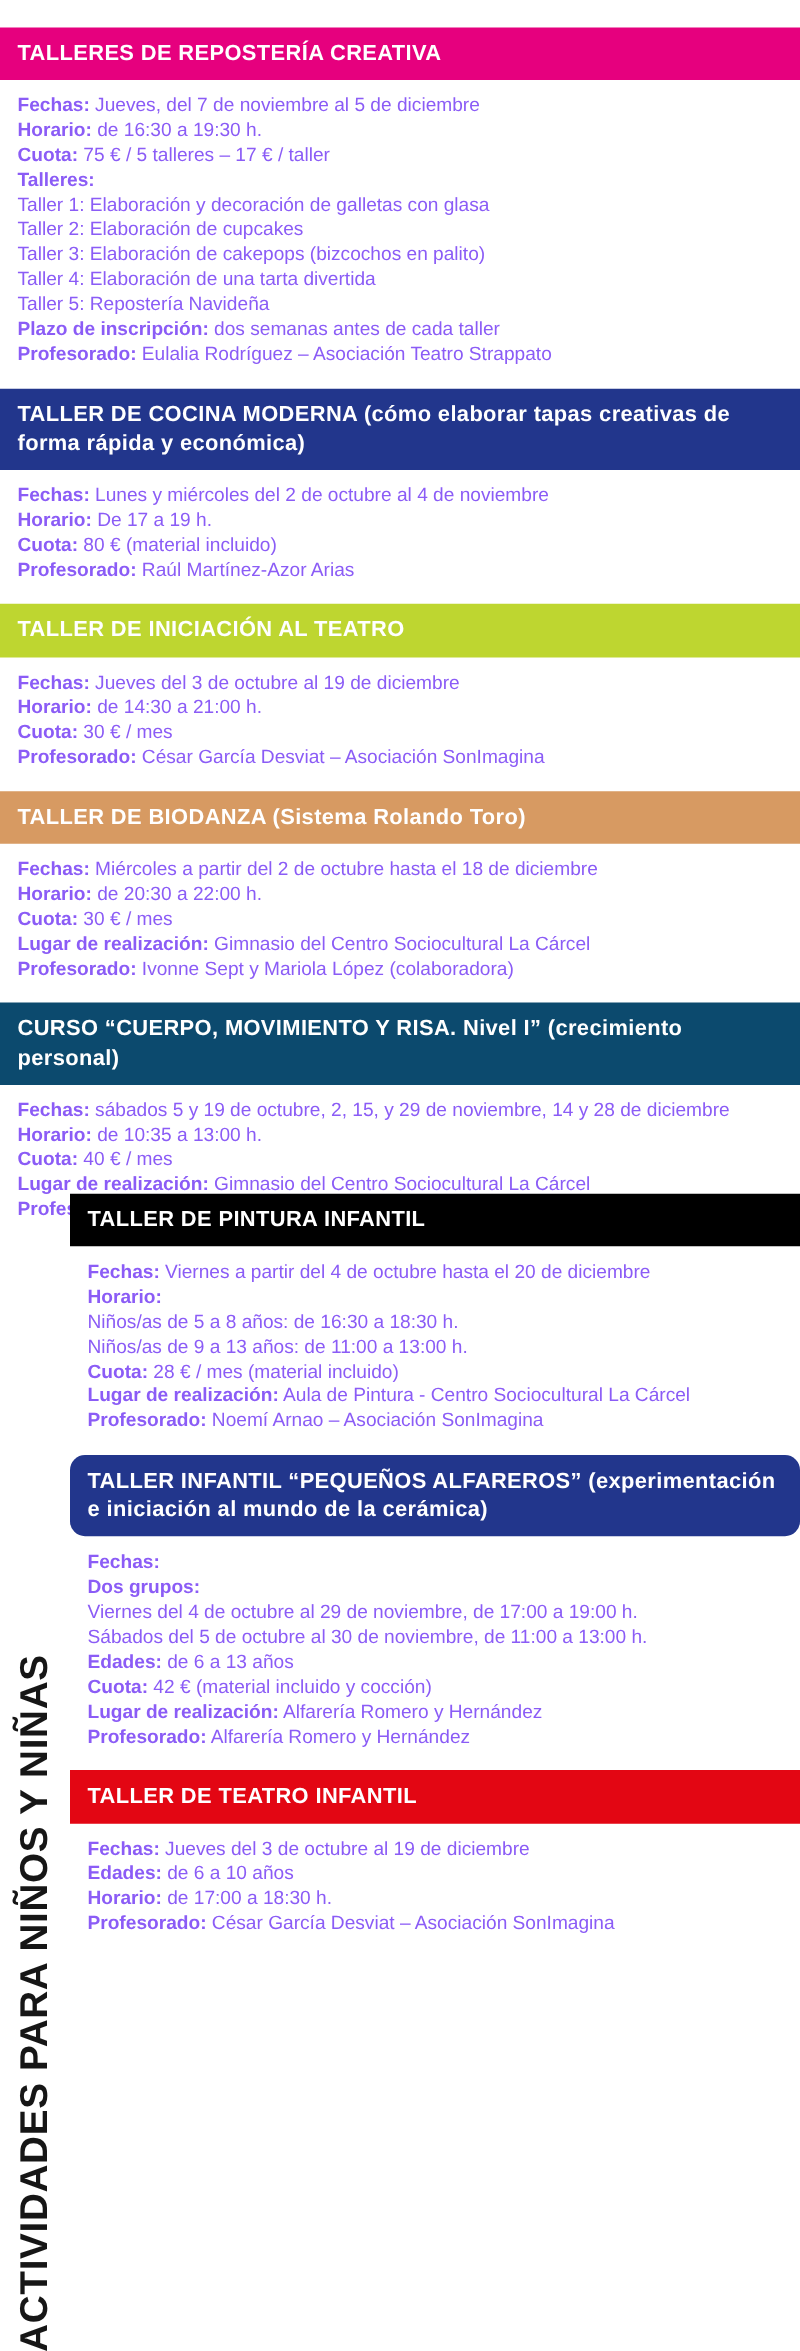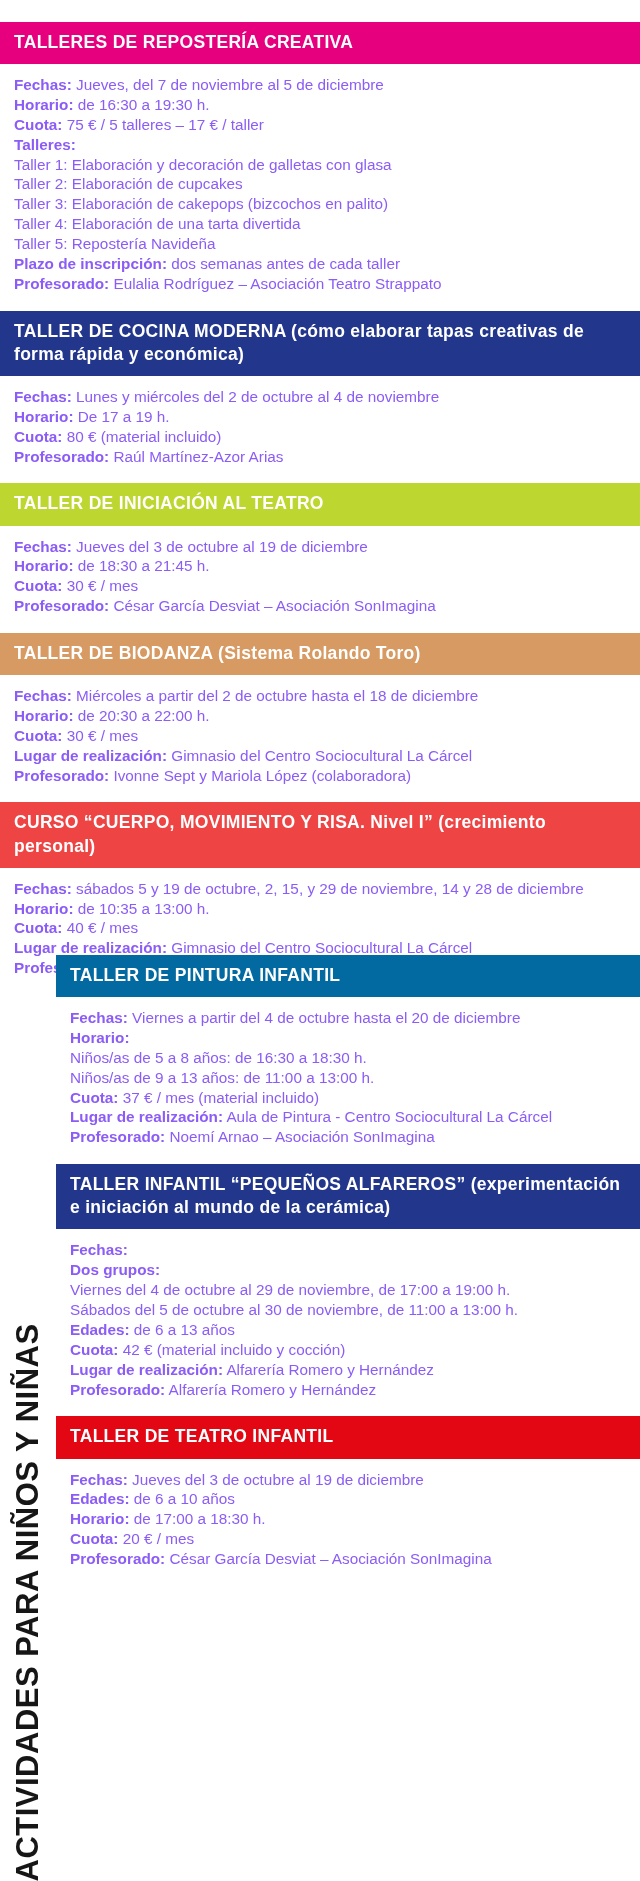--- a/index.html
+++ b/index.html
@@ -126,86 +126,85 @@
           <div class="ln"><span class="lbl">Horario:</span><span> De 17 a 19 h.</span></div>
           <div class="ln"><span class="lbl">Cuota:</span><span> 80 € (material incluido)</span></div>
           <div class="ln"><span class="lbl">Profesorado:</span><span> Raúl Martínez-Azor Arias</span></div>
         </div>
       </div>
       <div class="spacer-sm"></div>
       <div class="section">
         <div class="bar" style="background: rgb(190, 214, 48);">TALLER DE INICIACIÓN AL TEATRO</div>
         <div class="body-block">
           <div class="ln"><span class="lbl">Fechas:</span><span> Jueves del 3 de octubre al 19 de diciembre</span></div>
-          <div class="ln"><span class="lbl">Horario:</span><span> de 18:30 a 21:45 h.</span></div>
+          <div class="ln"><span class="lbl">Horario:</span><span> de 14:30 a 21:00 h.</span></div>
           <div class="ln"><span class="lbl">Cuota:</span><span> 30 € / mes</span></div>
           <div class="ln"><span class="lbl">Profesorado:</span><span> César García Desviat – Asociación SonImagina</span></div>
         </div>
       </div>
       <div class="spacer-sm"></div>
       <div class="section">
         <div class="bar" style="background: rgb(215, 154, 98);">TALLER DE BIODANZA (Sistema Rolando Toro)</div>
         <div class="body-block">
           <div class="ln"><span class="lbl">Fechas:</span><span> Miércoles a partir del 2 de octubre hasta el 18 de diciembre</span></div>
           <div class="ln"><span class="lbl">Horario:</span><span> de 20:30 a 22:00 h.</span></div>
           <div class="ln"><span class="lbl">Cuota:</span><span> 30 € / mes</span></div>
           <div class="ln"><span class="lbl">Lugar de realización:</span><span> Gimnasio del Centro Sociocultural La Cárcel</span></div>
           <div class="ln"><span class="lbl">Profesorado:</span><span> Ivonne Sept y Mariola López (colaboradora)</span></div>
         </div>
       </div>
       <div class="spacer-sm"></div>
       <div class="section">
-        <div class="bar" style="background: #ef4444;">CURSO “CUERPO, MOVIMIENTO Y RISA. Nivel I” (crecimiento personal)</div>
+        <div class="bar" style="background: #0c4a6e;">CURSO “CUERPO, MOVIMIENTO Y RISA. Nivel I” (crecimiento personal)</div>
         <div class="body-block">
           <div class="ln"><span class="lbl">Fechas:</span><span> sábados 5 y 19 de octubre, 2, 15, y 29 de noviembre, 14 y 28 de diciembre</span></div>
           <div class="ln"><span class="lbl">Horario:</span><span> de 10:35 a 13:00 h.</span></div>
           <div class="ln"><span class="lbl">Cuota:</span><span> 40 € / mes</span></div>
           <div class="ln"><span class="lbl">Lugar de realización:</span><span> Gimnasio del Centro Sociocultural La Cárcel</span></div>
           <div class="ln"><span class="lbl">Profesorado:</span><span> Francisco Rafael Baeza  y Ana B. Andreo Núñez (Terapeutas Gestalt)</span></div>
         </div>
       </div>
     </div>
 
   <div class="side-label-wrap">
     <div class="side-label">ACTIVIDADES PARA NIÑOS Y NIÑAS</div>
   </div>
 
   <div class="kids-col">
       <div class="section">
-        <div class="bar" style="background: #0369a1;">TALLER DE PINTURA INFANTIL</div>
+        <div class="bar" style="background: #000000;">TALLER DE PINTURA INFANTIL</div>
         <div class="body-block">
           <div class="ln"><span class="lbl">Fechas:</span><span> Viernes a partir del 4 de octubre hasta el 20 de diciembre</span></div>
           <div class="ln"><span class="lbl">Horario:</span><span></span></div>
           <div class="ln"><span>Niños/as de 5 a 8 años: de 16:30 a 18:30 h.</span></div>
           <div class="ln"><span>Niños/as de 9 a 13 años: de 11:00 a 13:00 h.</span></div>
-          <div class="ln"><span class="lbl">Cuota:</span><span> 37 € / mes (material incluido)</span></div>
+          <div class="ln"><span class="lbl">Cuota:</span><span> 28 € / mes (material incluido)</span></div>
           <div class="ln"><span class="lbl">Lugar de realización:</span><span> Aula de Pintura - Centro Sociocultural La Cárcel</span></div>
           <div class="ln"><span class="lbl">Profesorado:</span><span> Noemí Arnao – Asociación SonImagina</span></div>
         </div>
       </div>
       <div class="spacer-sm"></div>
       <div class="section">
-        <div class="bar" style="background: rgb(34, 54, 140);">TALLER INFANTIL “PEQUEÑOS ALFAREROS” (experimentación e iniciación al mundo de la cerámica)</div>
+        <div class="bar" style="background: rgb(34, 54, 140); border-radius: 12px;">TALLER INFANTIL “PEQUEÑOS ALFAREROS” (experimentación e iniciación al mundo de la cerámica)</div>
         <div class="body-block">
           <div class="ln"><span class="lbl">Fechas:</span><span></span></div>
           <div class="ln"><span class="lbl">Dos grupos:</span><span></span></div>
           <div class="ln"><span>Viernes del 4 de octubre al 29 de noviembre, de 17:00 a 19:00 h.</span></div>
           <div class="ln"><span>Sábados del 5 de octubre al 30 de noviembre, de 11:00 a 13:00 h.</span></div>
           <div class="ln"><span class="lbl">Edades:</span><span> de 6 a 13 años</span></div>
           <div class="ln"><span class="lbl">Cuota:</span><span> 42 €  (material incluido y cocción)</span></div>
           <div class="ln"><span class="lbl">Lugar de realización:</span><span> Alfarería Romero y Hernández</span></div>
           <div class="ln"><span class="lbl">Profesorado:</span><span> Alfarería Romero y Hernández</span></div>
         </div>
       </div>
       <div class="spacer-sm"></div>
       <div class="section">
         <div class="bar" style="background: rgb(227, 6, 19);">TALLER DE TEATRO INFANTIL</div>
         <div class="body-block">
           <div class="ln"><span class="lbl">Fechas:</span><span> Jueves del 3 de octubre al 19 de diciembre</span></div>
           <div class="ln"><span class="lbl">Edades:</span><span> de 6 a 10 años</span></div>
           <div class="ln"><span class="lbl">Horario:</span><span> de 17:00 a 18:30 h.</span></div>
-          <div class="ln"><span class="lbl">Cuota:</span><span> 20 € / mes</span></div>
           <div class="ln"><span class="lbl">Profesorado:</span><span> César García Desviat – Asociación SonImagina</span></div>
         </div>
       </div>
     </div>
 
 </div>
 
 </body></html>

